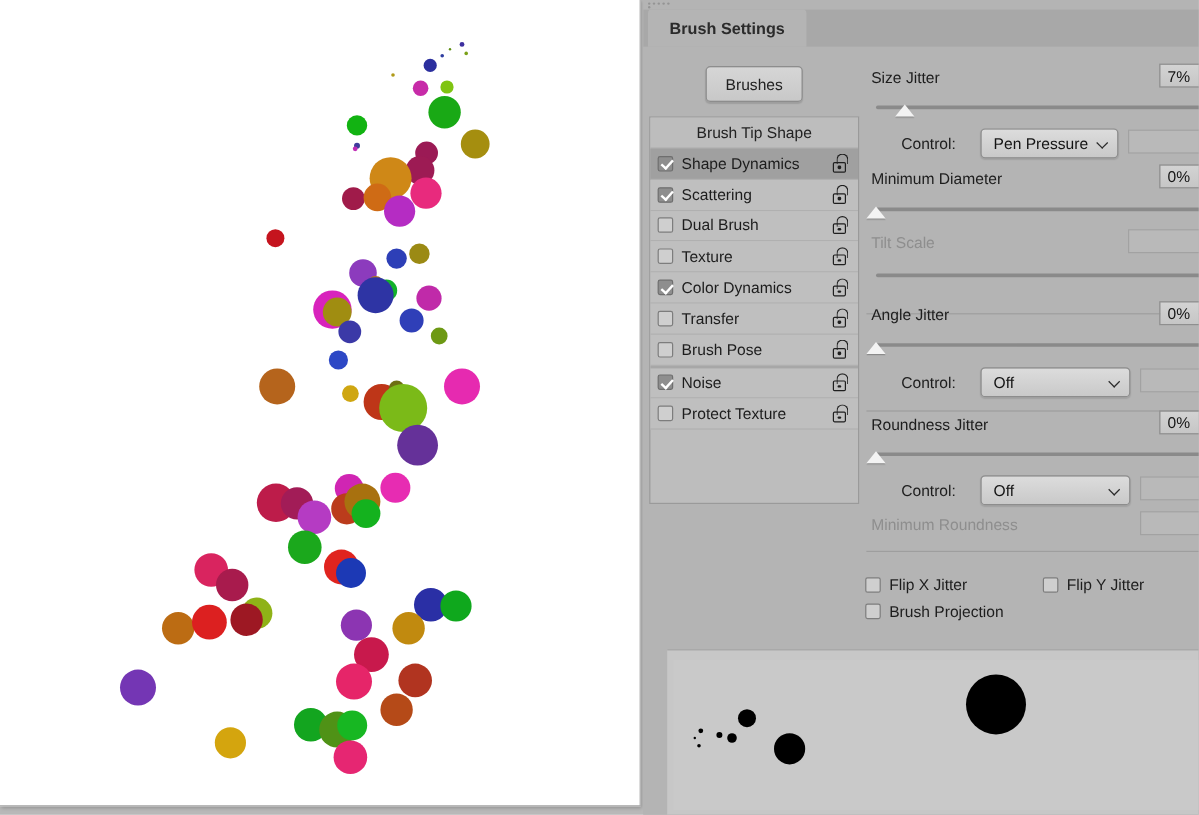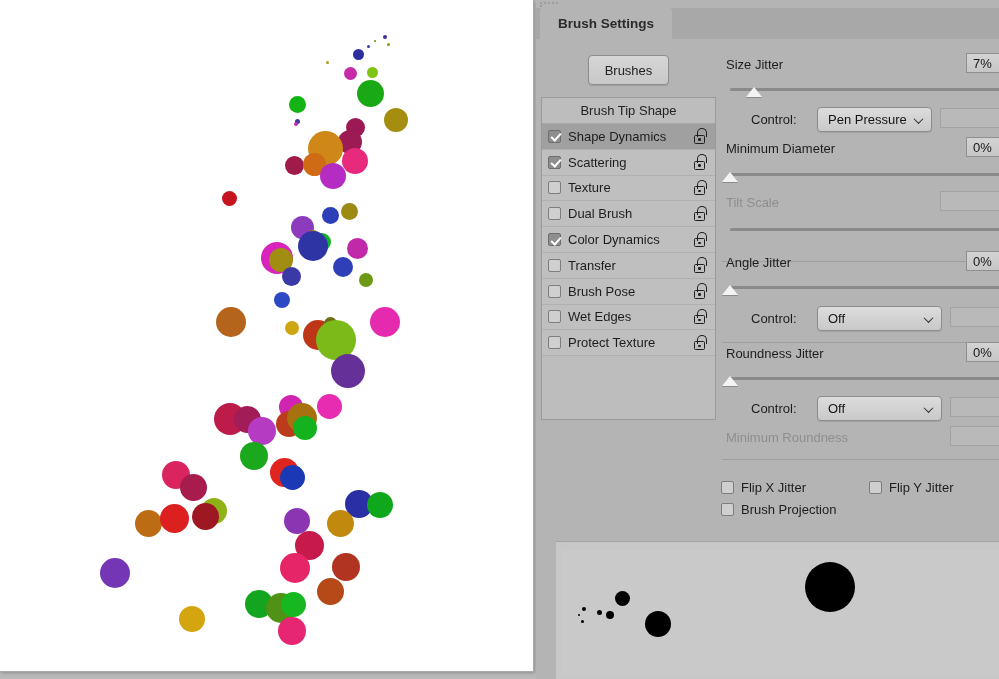--- a/index.html
+++ b/index.html
@@ -303,29 +303,29 @@
             <div class="opt-row">
               <span class="cb on"></span>
               <span class="opt-label">Scattering</span>
               <span class="lock">
                 <span class="shackle"></span>
                 <span class="body"></span>
               </span>
             </div>
             <div class="opt-row">
               <span class="cb"></span>
+              <span class="opt-label">Dual Brush</span>
+              <span class="lock">
+                <span class="shackle"></span>
+                <span class="body"></span>
+              </span>
+            </div>
+            <div class="opt-row">
+              <span class="cb"></span>
               <span class="opt-label">Texture</span>
-              <span class="lock">
-                <span class="shackle"></span>
-                <span class="body"></span>
-              </span>
-            </div>
-            <div class="opt-row">
-              <span class="cb"></span>
-              <span class="opt-label">Dual Brush</span>
               <span class="lock">
                 <span class="shackle"></span>
                 <span class="body"></span>
               </span>
             </div>
             <div class="opt-row">
               <span class="cb on"></span>
               <span class="opt-label">Color Dynamics</span>
               <span class="lock">
                 <span class="shackle"></span>
@@ -341,23 +341,23 @@
               </span>
             </div>
             <div class="opt-row">
               <span class="cb"></span>
               <span class="opt-label">Brush Pose</span>
               <span class="lock">
                 <span class="shackle"></span>
                 <span class="body"></span>
               </span>
             </div>
-            <div class="opt-row">
-              <span class="cb"></span>
-              <span class="opt-label">Wet Edges</span>
+            <div class="opt-row sep-top">
+              <span class="cb on"></span>
+              <span class="opt-label">Noise</span>
               <span class="lock">
                 <span class="shackle"></span>
                 <span class="body"></span>
               </span>
             </div>
             <div class="opt-row">
               <span class="cb"></span>
               <span class="opt-label">Protect Texture</span>
               <span class="lock">
                 <span class="shackle"></span>

